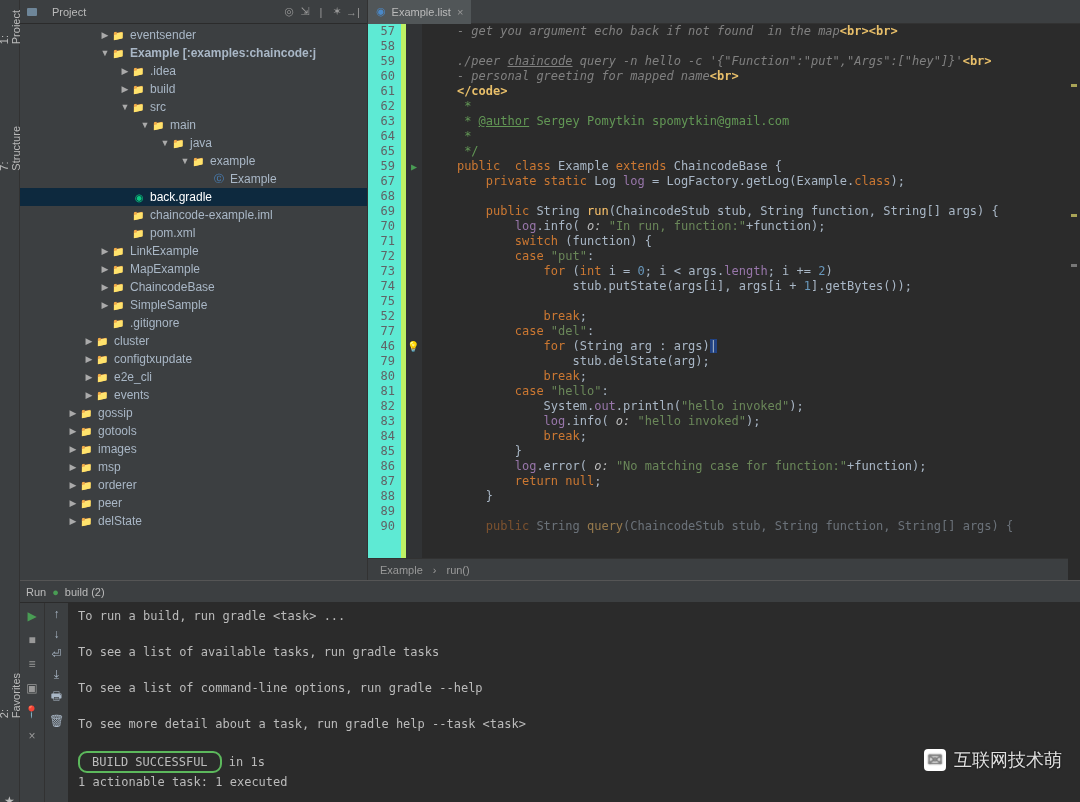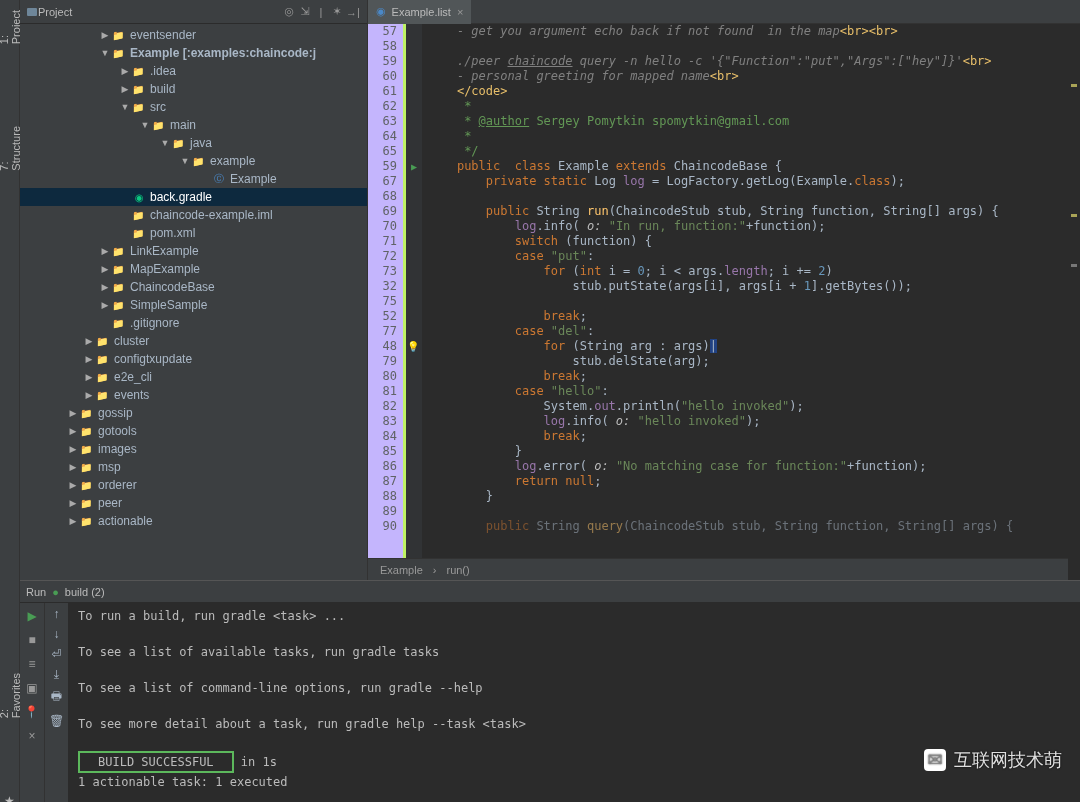--- a/index.html
+++ b/index.html
@@ -28,49 +28,49 @@
   display: flex;
 }
 .project-panel {
   width: 348px; background: #3c3f41; display: flex; flex-direction: column;
   border-right: 1px solid #323232;
 }
 .project-header {
   height: 24px; display: flex; align-items: center; padding: 0 6px;
   border-bottom: 1px solid #2b2b2b; background: #3c3f41; font-size: 11px;
 }
-.project-header .title { color: #bbb; display: flex; align-items: flex-end; gap: 0; }
+.project-header .title { color: #bbb; display: flex; align-items: flex-end; gap: 14px; }
 .project-header .spacer { flex: 1; }
 .project-header .hicon { width: 16px; height: 16px; color: #999; cursor: pointer; display: flex; align-items: center; justify-content: center; }
 .tree { flex: 1; overflow: auto; font-size: 12px; padding-top: 2px; }
 .tree-row { height: 18px; display: flex; align-items: center; white-space: nowrap; cursor: pointer; }
 .tree-row.selected { background: #0d293e; color: #fff; }
 .arrow { width: 10px; height: 10px; margin-right: 2px; display: inline-flex; align-items: center; justify-content: center; font-size: 9px; color: #aaa; }
 .ficon { width: 14px; height: 14px; margin-right: 4px; display: inline-flex; align-items: center; justify-content: center; font-size: 10px; }
 .fld { color: #87939a; }
 .fld-orange { color: #d28c3f; }
 .fld-blue { color: #4a88c7; }
 .gradle { color: #0ac980; }
 .cfile { color: #4a88c7; }
 .editor {
   flex: 1; background: #2b2b2b; display: flex; flex-direction: column;
   min-width: 0;
 }
 .tab-bar { height: 24px; background: #3c3f41; display: flex; align-items: center; border-bottom: 1px solid #323232; }
 .tab { height: 24px; background: #515658; display: flex; align-items: center; padding: 0 8px; font-size: 11px; color: #bbb; gap: 6px; }
 .tab .close { color: #999; cursor: pointer; }
 .code-area { flex: 1; display: flex; overflow: hidden; font-family: Menlo, Consolas, monospace; font-size: 12px; line-height: 15px; }
-.gutter { width: 38px; text-align: right; color: #606366; padding-right: 6px; background: #c4b5fd; border-right: 3px solid #bef264; }
+.gutter { width: 38px; text-align: right; color: #606366; padding-right: 6px; background: #5eead4; border-right: 5px solid #bef264; }
 .gutter .ln { height: 15px; }
 .marker { width: 16px; background: #313335; }
 .marker .mk { height: 15px; display: flex; align-items: center; justify-content: center; font-size: 10px; }
 .code { flex: 1; padding-left: 6px; white-space: pre; overflow: hidden; }
 .code .cl { height: 15px; }
 .c-comment { color: #808080; font-style: italic; }
-.c-tag { color: #e8bf6a; }
+.c-tag { color: #e8bf6a; font-weight: bold; }
 .c-underline { text-decoration: underline; }
 .c-green { color: #629755; }
 .c-kw { color: #cc7832; }
 .c-id { color: #ffc66d; }
 .c-str { color: #6a8759; }
 .c-num { color: #6897bb; }
 .c-field { color: #9876aa; }
 .c-param { color: #bbb; font-style: italic; }
 .breadcrumb { height: 22px; border-top: 1px solid #323232; background: #3c3f41; display: flex; align-items: center; padding: 0 12px; font-size: 11px; color: #999; gap: 10px; }
 .run-panel {
@@ -78,21 +78,21 @@
   background: #2b2b2b; border-top: 1px solid #555;
   display: flex; flex-direction: column;
 }
 .run-header { height: 22px; background: #3c3f41; display: flex; align-items: center; padding: 0 6px; font-size: 11px; color: #bbb; gap: 6px; border-bottom: 1px solid #2b2b2b; }
 .run-body { flex: 1; display: flex; overflow: hidden; }
 .run-tb { width: 24px; background: #3c3f41; display: flex; flex-direction: column; align-items: center; padding-top: 4px; gap: 6px; }
 .run-tb .ticon { width: 18px; height: 18px; color: #999; display: flex; align-items: center; justify-content: center; cursor: pointer; }
 .run-tb .play { color: #499c54; }
 .run-tb2 { width: 24px; background: #3c3f41; display: flex; flex-direction: column; align-items: center; padding-top: 4px; gap: 6px; border-left: 1px solid #323232;}
 .console { flex: 1; font-family: Menlo, Consolas, monospace; font-size: 12px; line-height: 18px; padding: 4px 10px; color: #bbb; white-space: pre; overflow: hidden; }
-.success-box { border: 2px solid #5cb85c; padding: 0 18px; display: inline-block; border-radius: 0; }
+.success-box { border: 2px solid #5cb85c; padding: 0 12px; display: inline-block; border-radius: 9px; }
 .watermark {
   position: absolute; right: 18px; bottom: 30px;
   color: #e0e0e0; font-size: 18px; display: flex; align-items: center; gap: 8px;
   text-shadow: 0 0 2px #000;
 }
 .watermark .wicon {
   width: 22px; height: 22px; background: #fff; border-radius: 4px;
   display: flex; align-items: center; justify-content: center; color: #888;
 }
 .edge-scroll { position: absolute; right: 0; top: 24px; bottom: 0; width: 12px; background: #2b2b2b; }
@@ -257,21 +257,21 @@
           <span>orderer</span>
         </div>
         <div class="tree-row" style="padding-left: 48px;">
           <span class="arrow">▶</span>
           <span class="ficon fld">📁</span>
           <span>peer</span>
         </div>
         <div class="tree-row" style="padding-left: 48px;">
           <span class="arrow">▶</span>
           <span class="ficon fld">📁</span>
-          <span>actionable</span>
+          <span>delState</span>
         </div>
       </div>
   </div>
 
   <div class="editor" style="position:relative">
     <div class="tab-bar">
       <div class="tab">
         <span style="color:#4a88c7">◉</span>
         <span>Example.list</span>
         <span class="close">×</span>
@@ -289,25 +289,25 @@
           <div class="ln">64</div>
           <div class="ln">65</div>
           <div class="ln">59</div>
           <div class="ln">67</div>
           <div class="ln">68</div>
           <div class="ln">69</div>
           <div class="ln">70</div>
           <div class="ln">71</div>
           <div class="ln">72</div>
           <div class="ln">73</div>
-          <div class="ln">32</div>
+          <div class="ln">74</div>
           <div class="ln">75</div>
           <div class="ln">52</div>
           <div class="ln">77</div>
-          <div class="ln">48</div>
+          <div class="ln">46</div>
           <div class="ln">79</div>
           <div class="ln">80</div>
           <div class="ln">81</div>
           <div class="ln">82</div>
           <div class="ln">83</div>
           <div class="ln">84</div>
           <div class="ln">85</div>
           <div class="ln">86</div>
           <div class="ln">87</div>
           <div class="ln">88</div>

